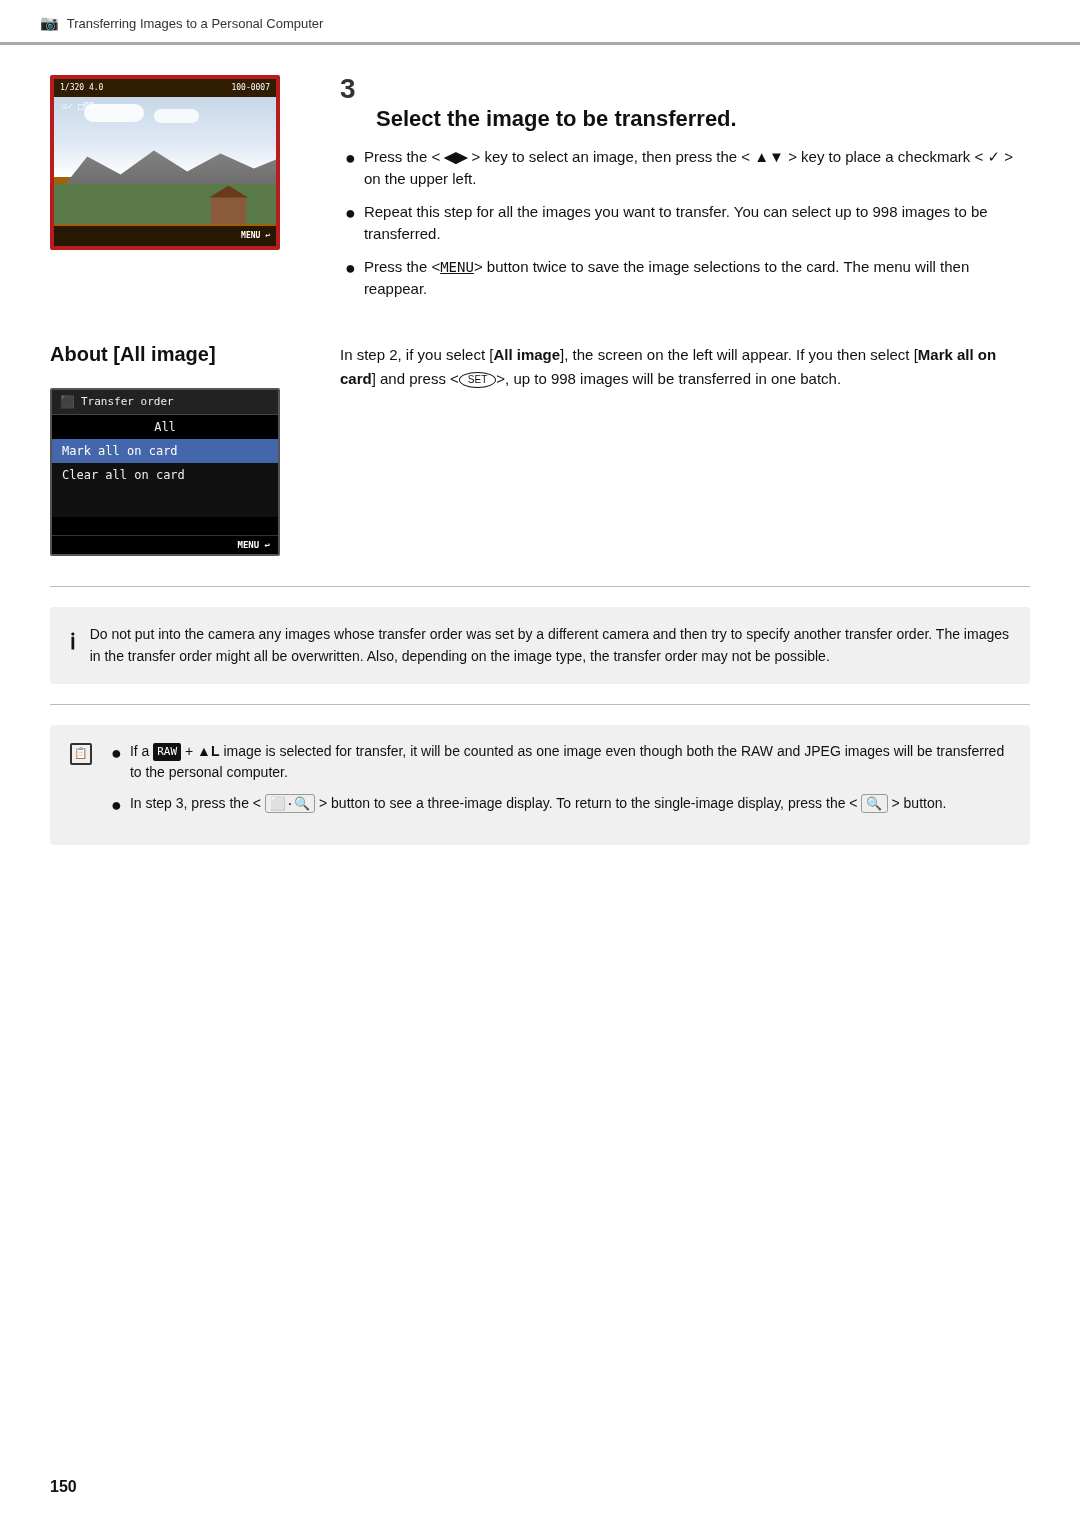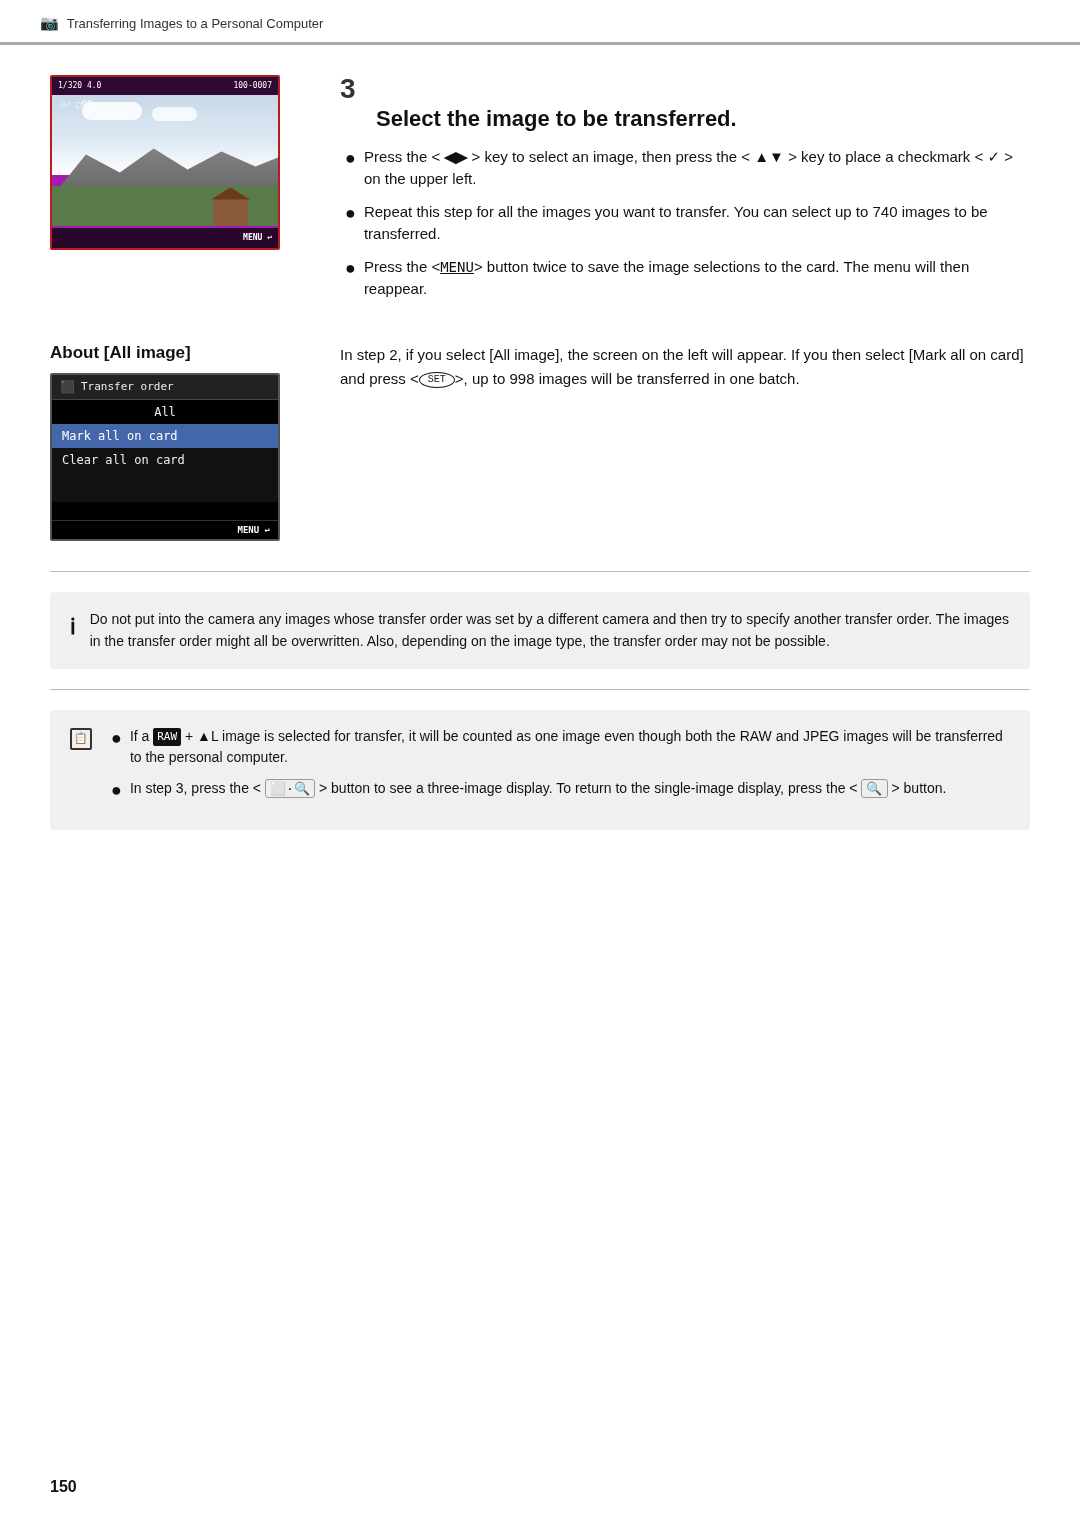--- a/index.html
+++ b/index.html
@@ -39,22 +39,22 @@
       margin-bottom: 32px;
     }
 
     .step-left {
       flex: 0 0 260px;
     }
 
     .camera-screen {
       width: 230px;
       height: 175px;
-      background: #a21caf;
-      border: 2px solid #b91c1c;
+      background: #a16207;
+      border: 4px solid #b91c1c;
       border-radius: 2px;
       position: relative;
       overflow: hidden;
     }
 
     
     .camera-sky {
       position: absolute;
       top: 18px; left: 0; right: 0;
       height: 80px;
@@ -192,23 +192,23 @@
       display: flex;
       gap: 30px;
       margin-bottom: 30px;
     }
 
     .about-left {
       flex: 0 0 260px;
     }
 
     .about-title {
-      font-size: 17px;
-      font-weight: bold;
-      margin-bottom: 10px;
+      font-size: 20px;
+      font-weight: bold;
+      margin-bottom: 22px;
     }
 
     
     .menu-screen {
       width: 230px;
       background: #000;
       border: 2px solid #555;
       border-radius: 2px;
       font-family: monospace;
       font-size: 12px;
@@ -343,37 +343,37 @@
       font-family: sans-serif;
       font-weight: bold;
     }
 
     .set-symbol {
       display: inline-block;
       border: 1.5px solid #111;
       border-radius: 50%;
       font-size: 10px;
       padding: 0 8px;
-      font-family: Liberation Mono, monospace;
+      font-family: Liberation Sans, sans-serif;
       vertical-align: middle;
       line-height: 1.4;
     }
 
     .raw-box {
       display: inline-block;
       background: #111;
       color: #fff;
       font-size: 11px;
       padding: 1px 4px;
       font-family: monospace;
       border-radius: 2px;
       vertical-align: middle;
     }
 
-    .bold { font-weight: normal; }
+    .bold { font-weight: bold; }
     .menu-label { font-family: monospace; font-size: 14px; text-decoration: underline; }
 
     hr.section-divider {
       border: none;
       border-top: 1.5px solid #bbb;
       margin: 20px 0;
     }
 
     .divider-line {
       width: 100%;
@@ -433,21 +433,21 @@
       </div>
       <ul class="bullet-list">
         <li>
           <span class="bullet-dot">●</span>
           <span>
             Press the &lt; <span class="key-symbol">◀▶</span> &gt; key to select an image, then press the &lt; <span class="key-symbol">▲▼</span> &gt; key to place a checkmark &lt; ✓ &gt; on the upper left.
           </span>
         </li>
         <li>
           <span class="bullet-dot">●</span>
-          <span>Repeat this step for all the images you want to transfer. You can select up to 740 images to be transferred.</span>
+          <span>Repeat this step for all the images you want to transfer. You can select up to 998 images to be transferred.</span>
         </li>
         <li>
           <span class="bullet-dot">●</span>
           <span>Press the &lt;<span class="menu-label">MENU</span>&gt; button twice to save the image selections to the card. The menu will then reappear.</span>
         </li>
       </ul>
     </div>
   </div>
 
   <div class="about-section">

